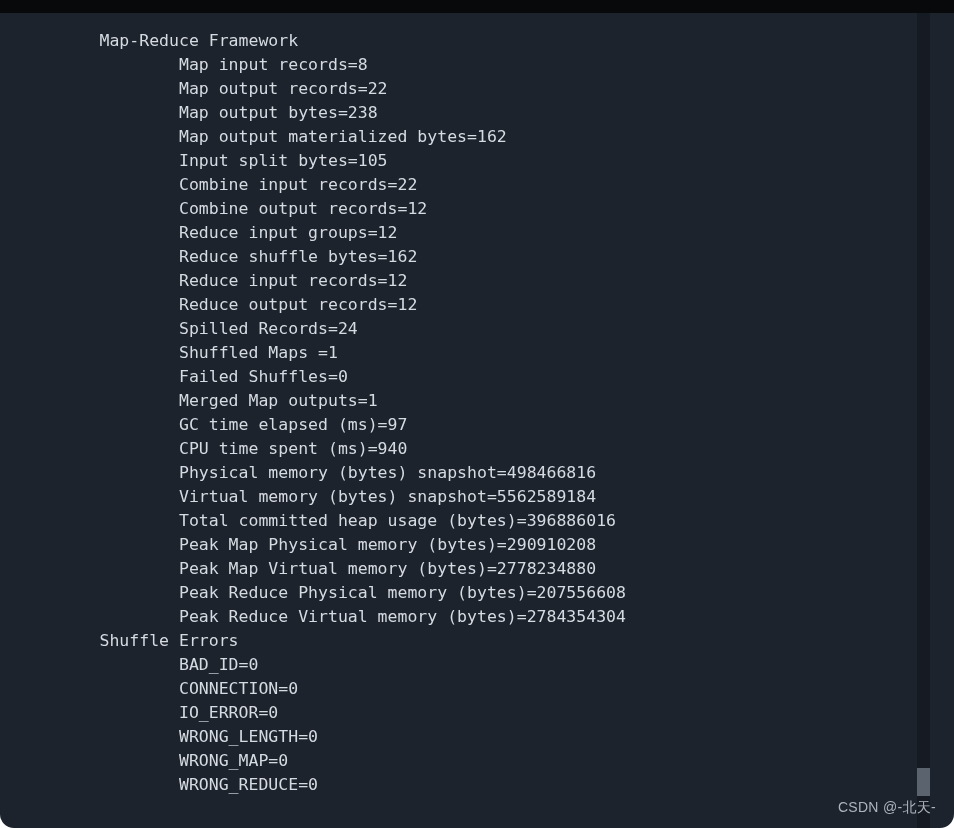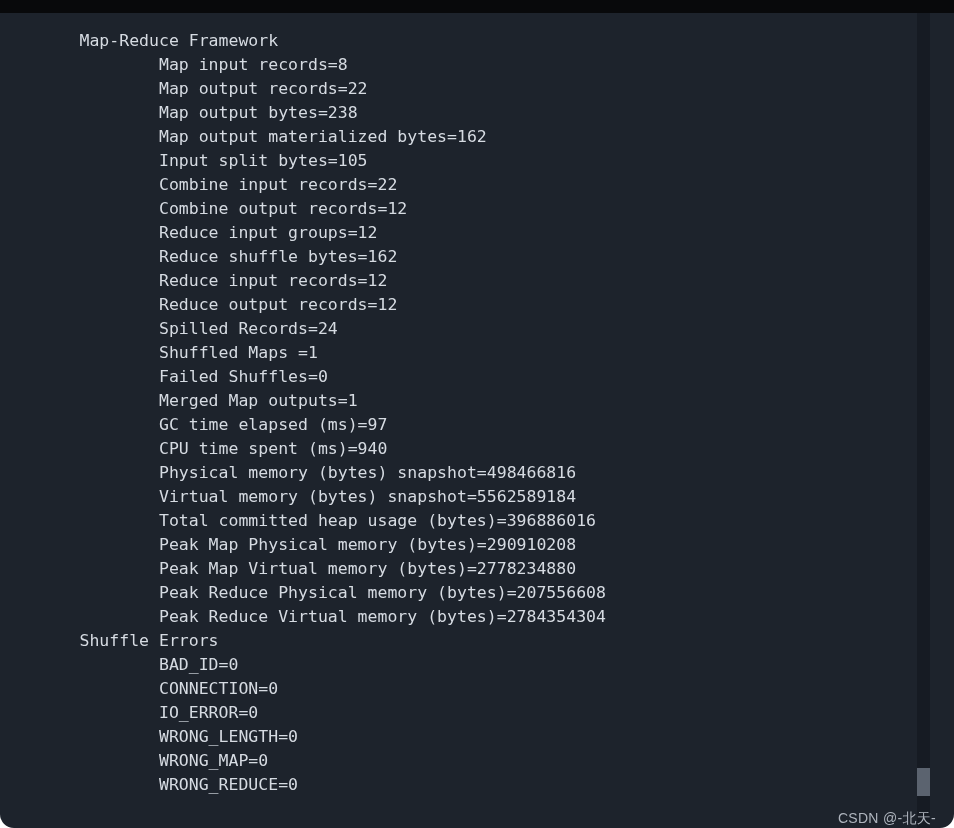--- a/index.html
+++ b/index.html
@@ -77,27 +77,28 @@
     white-space: pre;
     letter-spacing: 0px;
     font-weight: 500;
     -webkit-font-smoothing: antialiased;
   }
 
   .log-line {
     display: block;
     height: 24px;
     white-space: pre;
+    padding-left: 20px;
   }
 
   
   #watermark {
     position: absolute;
     right: 18px;
-    bottom: 0;
+    bottom: 11px;
     font-family: "Liberation Sans", "DejaVu Sans", sans-serif;
     font-size: 14px;
     color: #aeb4bd;
     letter-spacing: 0.3px;
     white-space: nowrap;
   }
 </style>
 </head>
 <body>
 

